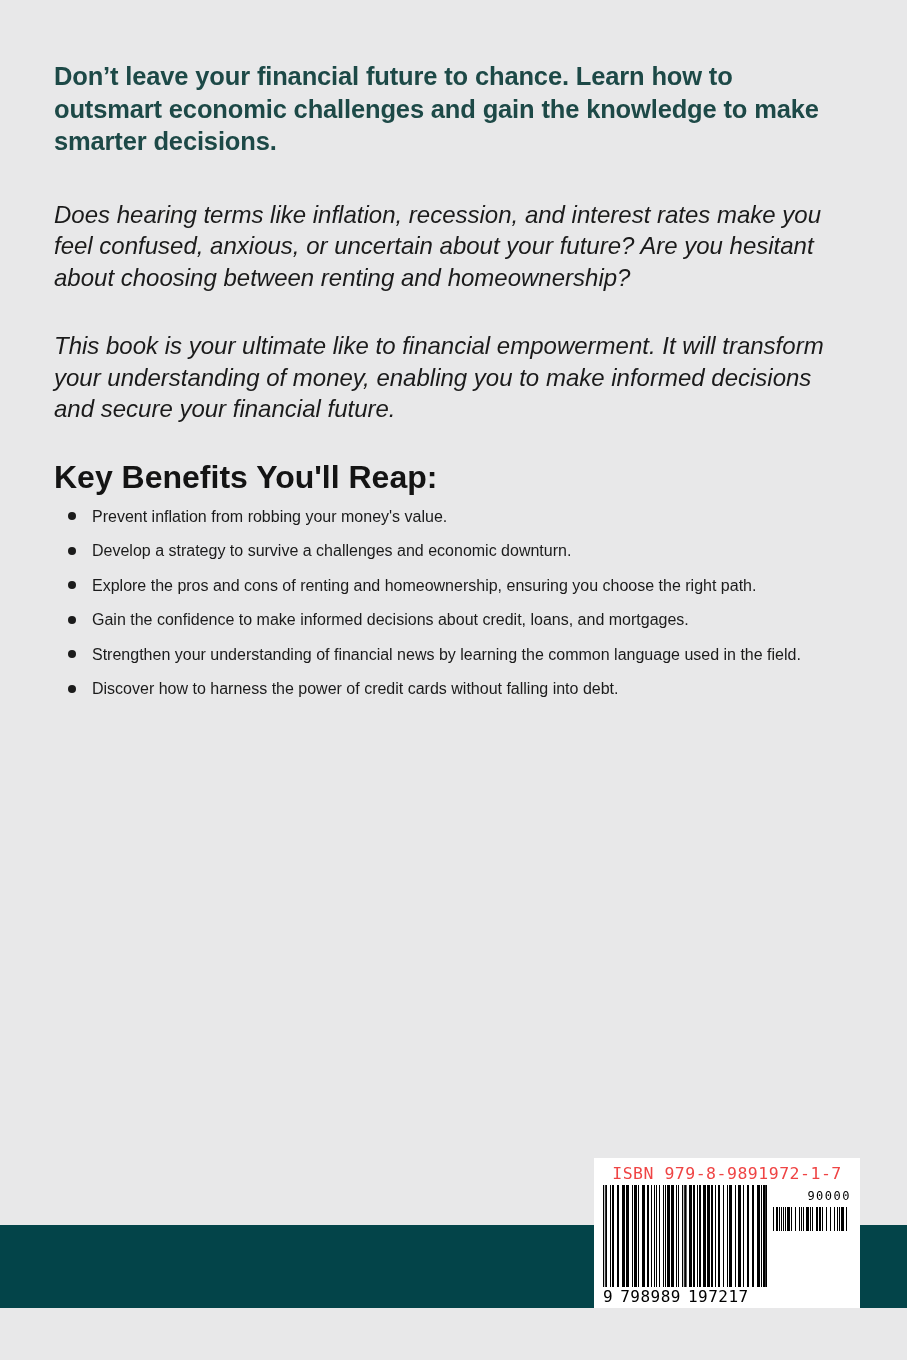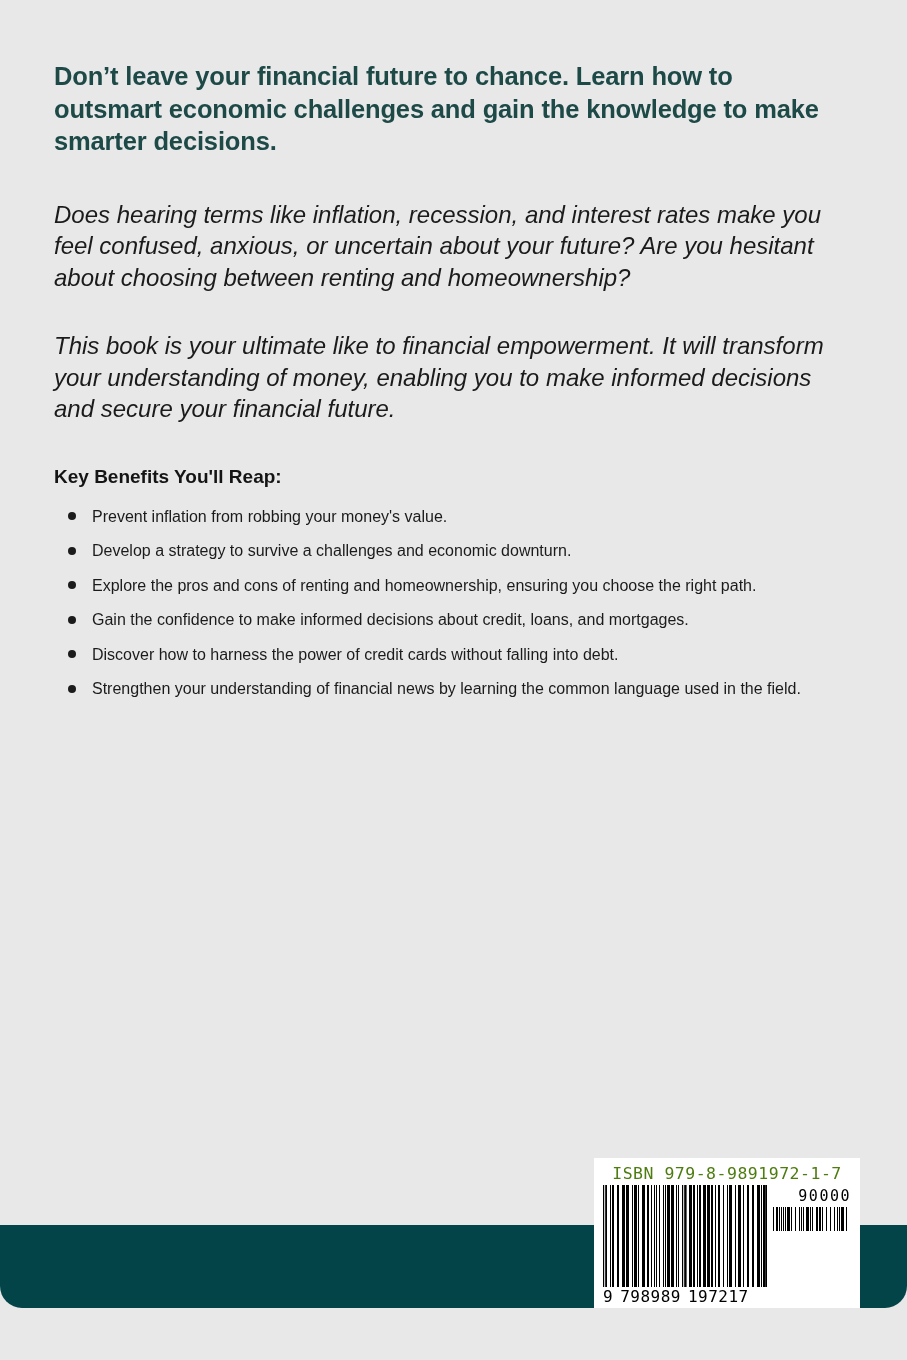--- a/index.html
+++ b/index.html
@@ -6,21 +6,20 @@
   html, body {
     width:907px; height:1360px;
     background:#e8e8e9;
     font-family:"Liberation Sans", sans-serif;
   }
   #cover {
     position:relative;
     width:907px; height:1308px;
     background:#e8e8e9;
     overflow:hidden;
-    border-radius:22px;
   }
 
   
   #teal-band {
     position:absolute;
     left:0; right:0;
     top:1225px; bottom:0;
     background:#034449;
   }
 
@@ -50,21 +49,21 @@
     max-width:775px;
     font-style:italic;
   }
   .gap-lg { height:41px; }
   .gap-md { height:37px; }
   .gap-sm { height:34px; }
 
   .benefits-title {
     color:#141414;
     font-weight:bold;
-    font-size:19px;
+    font-size:32px;
     line-height:30px;
     font-stretch:condensed;
   }
 
   ul.benefits {
     list-style:none;
     margin-top:8px;
   }
   ul.benefits li {
     position:relative;
@@ -91,37 +90,37 @@
     top:1158px;
     width:266px;
     height:155px;
     background:#ffffff;
     padding:6px 9px 4px 9px;
   }
   .isbn-line {
     font-family:"DejaVu Sans Mono", monospace;
     font-size:16.5px;
     letter-spacing:0.5px;
-    color:#4d7c0f;
+    color:#ef4444;
     white-space:nowrap;
     text-align:center;
     line-height:19px;
   }
   .addon-row {
     display:flex;
     align-items:flex-end;
     justify-content:space-between;
     margin-top:2px;
     height:46px;
   }
   .addon-row .main-top { width:164px; height:46px; }
   .addon-right { width:78px; text-align:right; }
   .addon-digits {
     font-family:"DejaVu Sans Mono", monospace;
-    font-size:15px;
+    font-size:12px;
     letter-spacing:1.5px;
     line-height:20px;
     color:#000;
   }
   .addon-right .bars { width:78px; height:24px; margin-top:1px; }
 
   .main-bars-row { margin-top:0px; }
   .main-bars-row .bars { width:164px; height:56px; }
   .ean-digits {
     font-family:"DejaVu Sans Mono", monospace;
@@ -158,22 +157,22 @@
 
     <div class="gap-md"></div>
 
     <div class="benefits-title">Key Benefits You'll Reap:</div>
 
     <ul class="benefits" id="benefits-list">
         <li><span class="bullet"></span><span>Prevent inflation from robbing your money's value.</span></li>
         <li><span class="bullet"></span><span>Develop a strategy to survive a challenges and economic downturn.</span></li>
         <li><span class="bullet"></span><span>Explore the pros and cons of renting and homeownership, ensuring you choose the right path.</span></li>
         <li><span class="bullet"></span><span>Gain the confidence to make informed decisions about credit, loans, and mortgages.</span></li>
+        <li><span class="bullet"></span><span>Strengthen your understanding of financial news by learning the common language used in the field.</span></li>
         <li><span class="bullet"></span><span>Discover how to harness the power of credit cards without falling into debt.</span></li>
-        <li><span class="bullet"></span><span>Strengthen your understanding of financial news by learning the common language used in the field.</span></li>
       </ul>
 
     <div class="gap-sm"></div>
 
   </div>
 
   <div id="barcode-box">
 
     <div class="isbn-line">ISBN 979-8-9891972-1-7</div>
 

